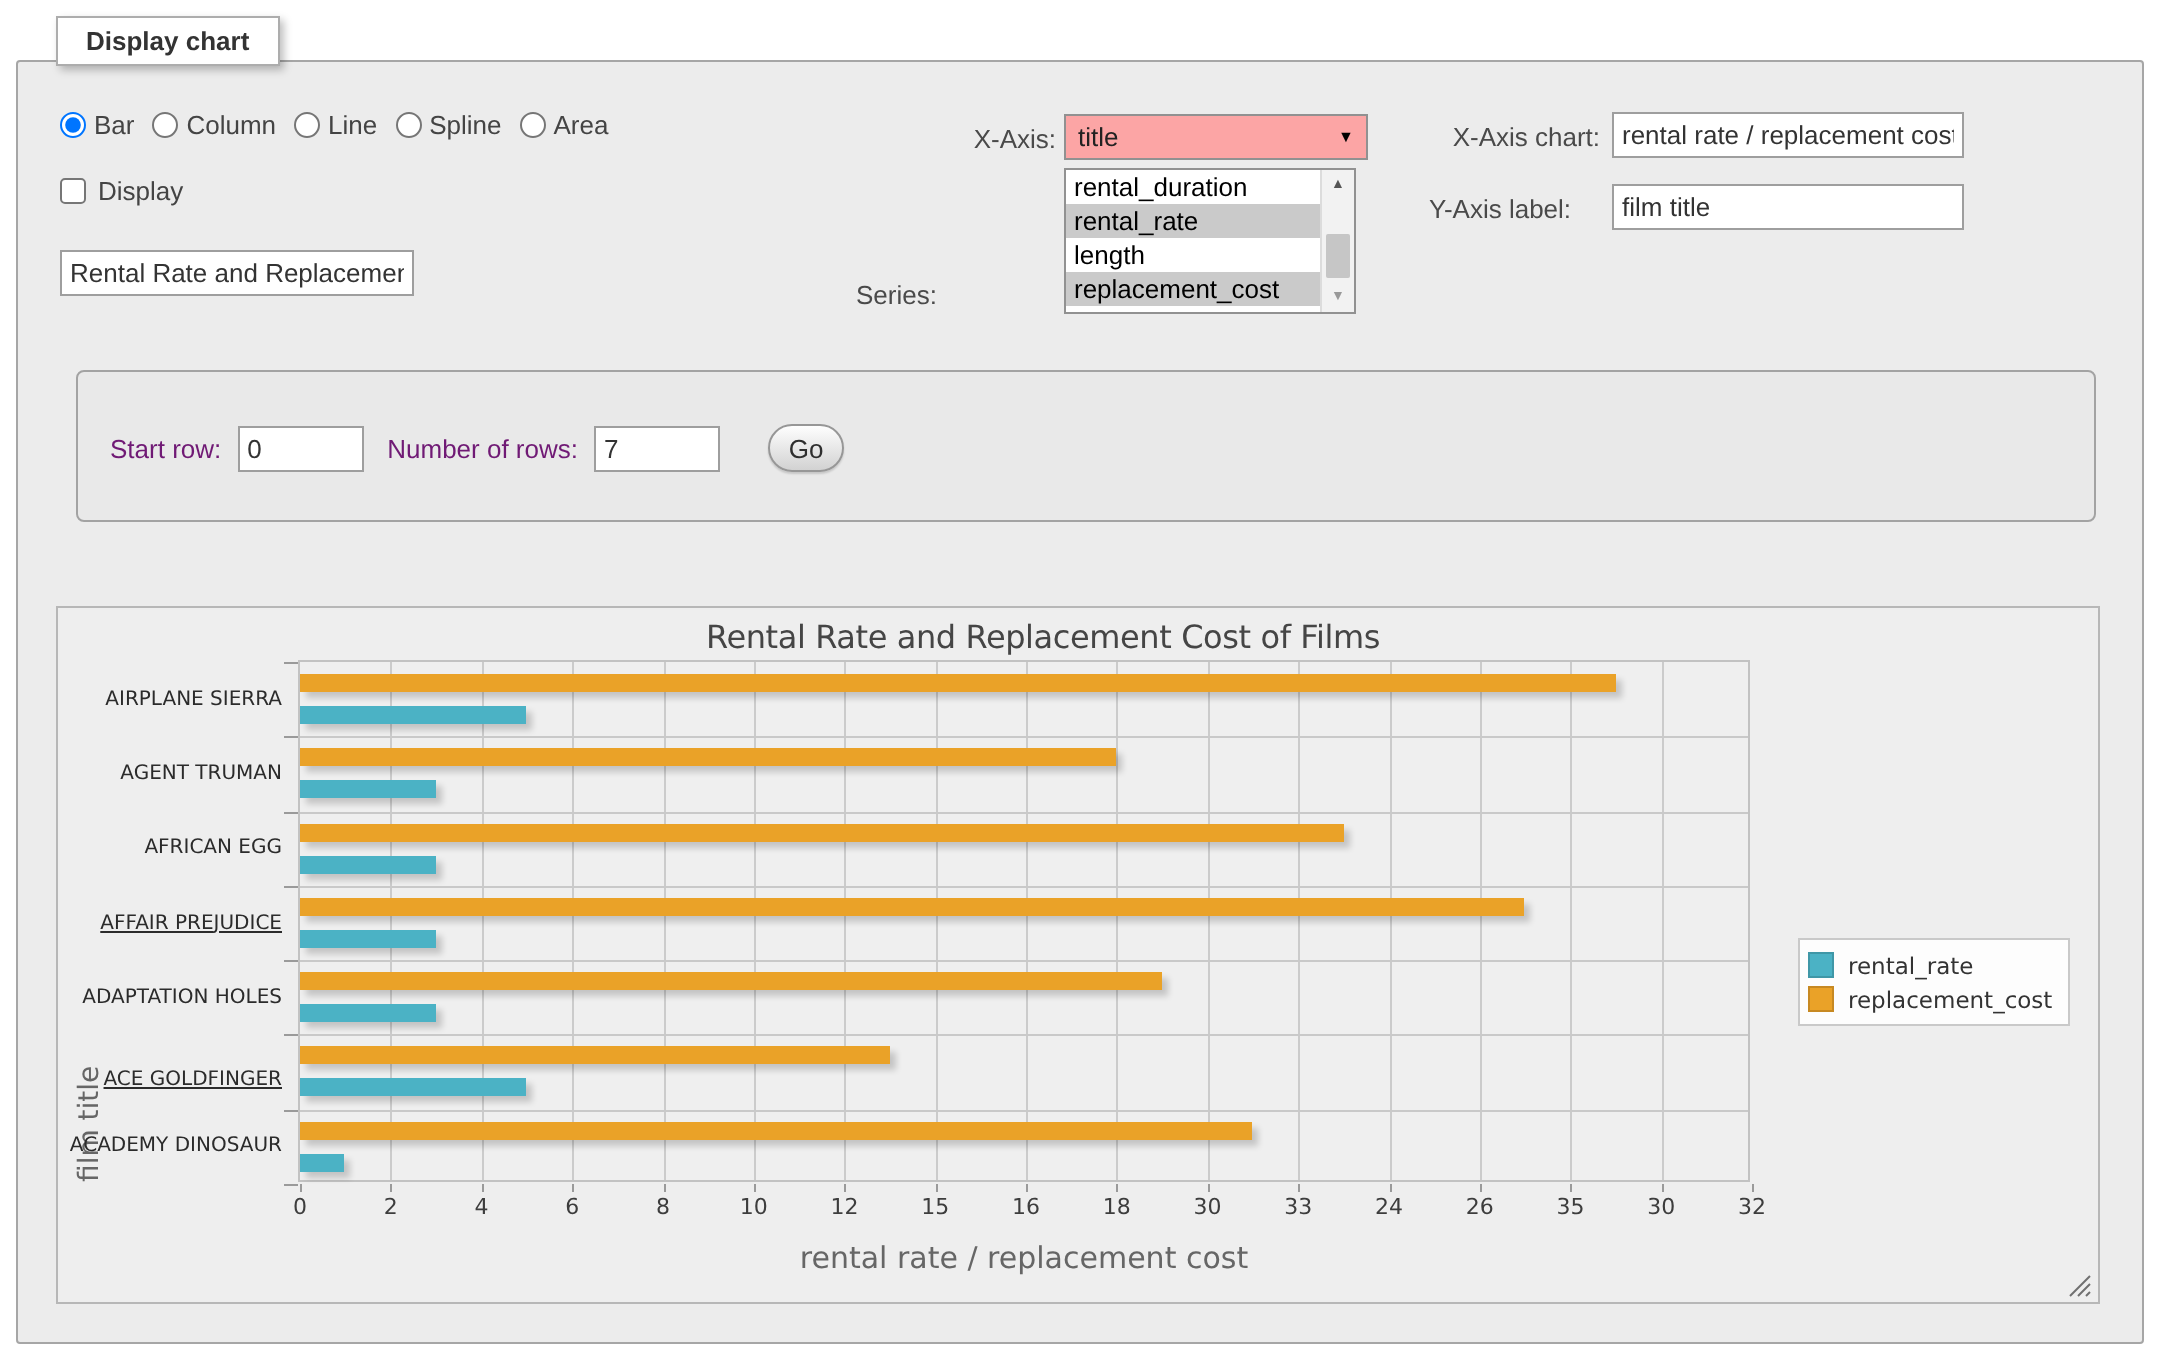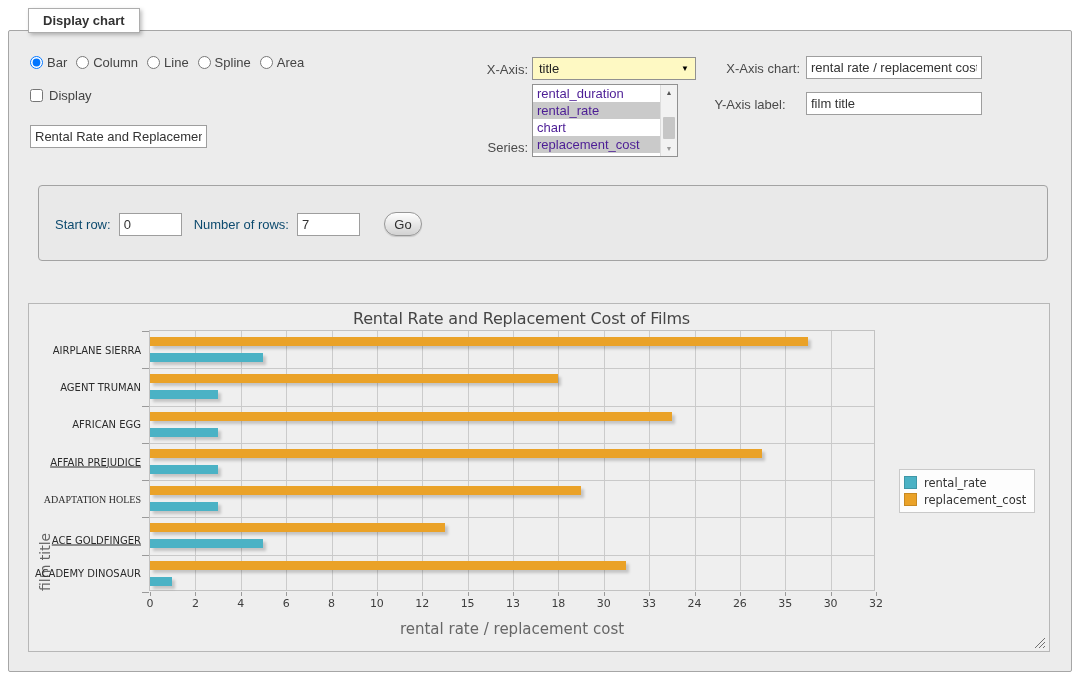--- a/index.html
+++ b/index.html
@@ -21,53 +21,53 @@
   .check-row { position:absolute; left:30px; top:88px; display:flex; align-items:center; }
   .check-row input { margin-right:6px; width:13px; height:13px; }
 
   input[type=text] { border:1px solid #9e9e9e; background:#fff; color:#333;
                      font-family:"Liberation Sans", sans-serif; font-size:13px;
                      padding:2px 4px; height:23px; }
   .chart-title-input { position:absolute; left:30px; top:125px; width:177px; }
 
   .lbl { position:absolute; color:#4a4a4a; }
   .lbl-xaxis    { left:428px; top:62px;  width:100px; text-align:right; }
-  .lbl-series   { left:428px; top:140px; width:100px; text-align:right; }
+  .lbl-series   { left:428px; top:140px; width:100px; }
   .lbl-xalabel  { left:700px; top:61px;  width:100px; text-align:right; }
   .lbl-yalabel  { left:700px; top:97px;  width:100px; text-align:center; }
 
   
-  .select-box { position:absolute; left:532px; top:57px; width:164px; height:23px;
-                background:#fef9c3; border:1px solid #919191; display:flex; align-items:center; }
+  .select-box { position:absolute; left:532px; top:57px; width:152px; height:23px;
+                background:#fca5a5; border:1px solid #919191; display:flex; align-items:center; }
   .select-box .sel-text { flex:1; padding-left:6px; color:#222; }
   .select-box .sel-arrow { width:20px; text-align:center; font-size:8px; color:#000; }
 
   
   .listbox { position:absolute; left:532px; top:84px; width:146px; height:73px;
              background:#fff; border:1px solid #919191; overflow:hidden; }
   .listbox .opts { position:absolute; left:0; top:0; right:17px; bottom:0; }
-  .listbox .opt { height:17px; line-height:17px; padding-left:4px; color:#4c1d95;
+  .listbox .opt { height:17px; line-height:17px; padding-left:4px; color:#000000;
                   white-space:nowrap; }
   .listbox .opt.selected { background:#cacaca; }
   .scrollbar { position:absolute; top:0; right:0; width:17px; height:100%;
                background:#f2f2f2; border-left:1px solid #dcdcdc; }
   .scroll-btn { position:absolute; left:0; width:100%; height:15px; text-align:center;
                 font-size:7px; line-height:15px; color:#555; background:#f2f2f2; }
   .scroll-btn.down { bottom:0; color:#999; }
   .scroll-thumb { position:absolute; left:2px; right:2px; top:32px; height:22px;
                   background:#c6c6c6; border-radius:1px; }
 
   .xaxis-label-input { position:absolute; left:806px; top:56px; width:176px; }
   .yaxis-label-input { position:absolute; left:806px; top:92px; width:176px; }
 
   
   .inner-fieldset { position:absolute; left:38px; top:185px; width:1010px; height:76px;
                     background:#e9e9e9; border:1px solid #a3a3a3; border-radius:4px; }
   .rows-form { position:absolute; left:16px; top:26px; display:flex; align-items:center; }
-  .rows-form .flabel { color:#0c4a6e; margin-right:8px; }
+  .rows-form .flabel { color:#701a75; margin-right:8px; }
   .rows-form input { width:63px; margin-right:12px; }
   .go-button { margin-left:12px; width:38px; height:24px; border-radius:12px;
                border:1px solid #979797; color:#2e2e2e; font-size:13px;
                font-family:"Liberation Sans", sans-serif;
                background:linear-gradient(#fefefe,#d2d2d2);
                box-shadow:0 1px 1px rgba(0,0,0,0.15); cursor:pointer; }
 
   
   .chart-box { position:absolute; left:28px; top:303px; width:1022px; height:349px;
                background:#eeeeee; border:1px solid #b7b7b7;
@@ -137,21 +137,21 @@
 <div class="select-box">
   <span class="sel-text">title</span>
   <span class="sel-arrow">▼</span>
 </div>
 
 <span class="lbl lbl-series">Series:</span>
 <div class="listbox">
   <div class="opts" id="series-opts">
       <div class="opt">rental_duration</div>
       <div class="opt selected">rental_rate</div>
-      <div class="opt">chart</div>
+      <div class="opt">length</div>
       <div class="opt selected">replacement_cost</div>
     </div>
   <div class="scrollbar">
     <div class="scroll-btn up">▲</div>
     <div class="scroll-thumb"></div>
     <div class="scroll-btn down">▼</div>
   </div>
 </div>
 
 <span class="lbl lbl-xalabel">X-Axis chart:</span>
@@ -191,21 +191,21 @@
       <div class="xtick-mark" style="left: 226.875px; top: 261px;"></div>
       <div class="xtick-label" style="left: 226.875px;">10</div>
       <div class="vgrid" style="left: 272.25px;"></div>
       <div class="xtick-mark" style="left: 272.25px; top: 261px;"></div>
       <div class="xtick-label" style="left: 272.25px;">12</div>
       <div class="vgrid" style="left: 317.625px;"></div>
       <div class="xtick-mark" style="left: 317.625px; top: 261px;"></div>
       <div class="xtick-label" style="left: 317.625px;">15</div>
       <div class="vgrid" style="left: 363px;"></div>
       <div class="xtick-mark" style="left: 363px; top: 261px;"></div>
-      <div class="xtick-label" style="left: 363px;">13</div>
+      <div class="xtick-label" style="left: 363px;">16</div>
       <div class="vgrid" style="left: 408.375px;"></div>
       <div class="xtick-mark" style="left: 408.375px; top: 261px;"></div>
       <div class="xtick-label" style="left: 408.375px;">18</div>
       <div class="vgrid" style="left: 453.75px;"></div>
       <div class="xtick-mark" style="left: 453.75px; top: 261px;"></div>
       <div class="xtick-label" style="left: 453.75px;">30</div>
       <div class="vgrid" style="left: 499.125px;"></div>
       <div class="xtick-mark" style="left: 499.125px; top: 261px;"></div>
       <div class="xtick-label" style="left: 499.125px;">33</div>
       <div class="vgrid" style="left: 544.5px;"></div>
@@ -241,21 +241,21 @@
       <div class="bar" style="top: 22px; left: 0px; width: 113.211px; background: rgb(75, 178, 197);"></div>
       <div class="cat-label" style="top: 55.9286px;">AGENT TRUMAN</div>
       <div class="bar" style="top: 43.2857px; left: 0px; width: 408.148px; background: rgb(234, 162, 40);"></div>
       <div class="bar" style="top: 59.2857px; left: 0px; width: 67.8356px; background: rgb(75, 178, 197);"></div>
       <div class="cat-label" style="top: 93.2143px;">AFRICAN EGG</div>
       <div class="bar" style="top: 80.5714px; left: 0px; width: 521.586px; background: rgb(234, 162, 40);"></div>
       <div class="bar" style="top: 96.5714px; left: 0px; width: 67.8356px; background: rgb(75, 178, 197);"></div>
       <div class="cat-label" style="top: 130.5px; text-decoration: underline;">AFFAIR PREJUDICE</div>
       <div class="bar" style="top: 117.857px; left: 0px; width: 612.336px; background: rgb(234, 162, 40);"></div>
       <div class="bar" style="top: 133.857px; left: 0px; width: 67.8356px; background: rgb(75, 178, 197);"></div>
-      <div class="cat-label" style="top: 167.786px; font-family: Liberation Serif, serif;">ADAPTATION HOLES</div>
+      <div class="cat-label" style="top: 167.786px;">ADAPTATION HOLES</div>
       <div class="bar" style="top: 155.143px; left: 0px; width: 430.836px; background: rgb(234, 162, 40);"></div>
       <div class="bar" style="top: 171.143px; left: 0px; width: 67.8356px; background: rgb(75, 178, 197);"></div>
       <div class="cat-label" style="top: 209px; text-decoration: underline;">ACE GOLDFINGER</div>
       <div class="bar" style="top: 192.429px; left: 0px; width: 294.711px; background: rgb(234, 162, 40);"></div>
       <div class="bar" style="top: 208.429px; left: 0px; width: 113.211px; background: rgb(75, 178, 197);"></div>
       <div class="cat-label" style="top: 242.357px;">ACADEMY DINOSAUR</div>
       <div class="bar" style="top: 229.714px; left: 0px; width: 476.211px; background: rgb(234, 162, 40);"></div>
       <div class="bar" style="top: 245.714px; left: 0px; width: 22.4606px; background: rgb(75, 178, 197);"></div>
     </div>
   <div class="axis-xlabel">rental rate / replacement cost</div>

